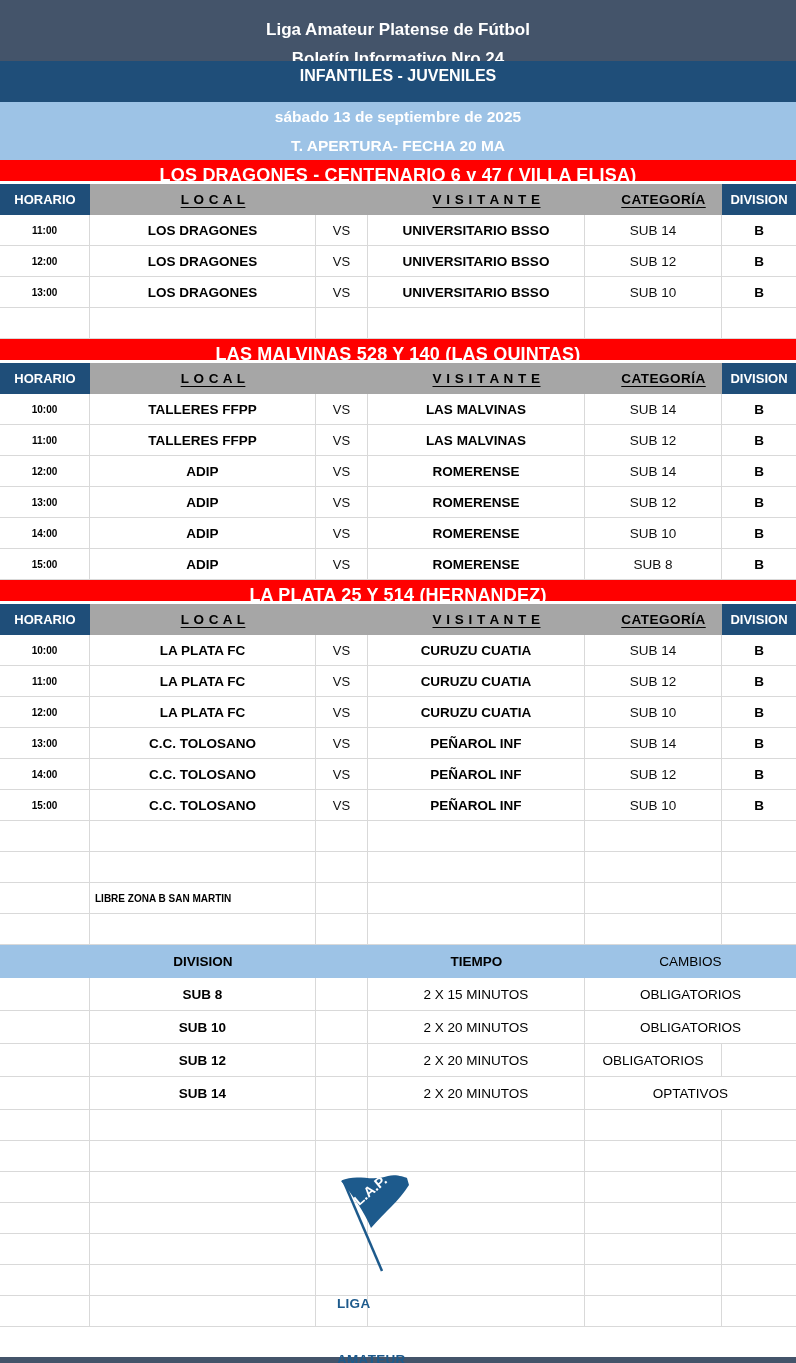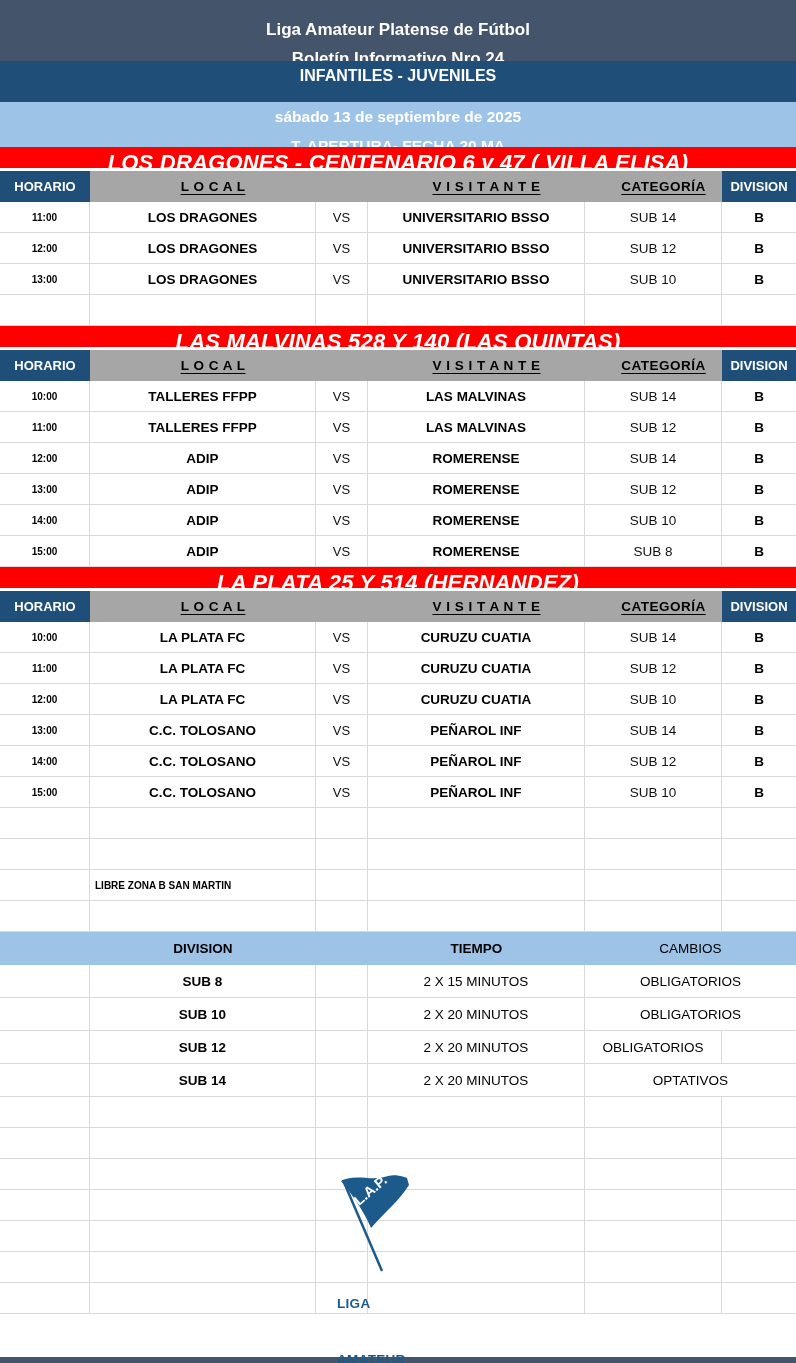--- a/index.html
+++ b/index.html
@@ -11,23 +11,23 @@
   body{font-family:"Liberation Sans", sans-serif;}
   .sheet{
     position:relative;width:796px;height:1363px;background:#fff;
     display:flex;flex-direction:column;overflow:hidden;margin:0 auto;
   }
   .band{width:100%;text-align:center;color:#fff;font-weight:bold;flex:0 0 auto;}
   .band-slate{background:var(--slate);height:61px;padding-top:15px;}
   .band-slate div{font-size:17px;line-height:29px;}
   .band-white{background:#fff;color:#000;height:29px;font-size:15px;line-height:29px;border-bottom:1px solid #e8e8e8;}
   .band-navy{background:var(--navy);height:41px;font-size:16px;line-height:30px;}
-  .band-lblue{background:var(--lblue);height:45px;}
+  .band-lblue{background:var(--lblue);height:58px;}
   .band-lblue div{font-size:15.5px;line-height:29px;}
-  .band-red{background:var(--red);height:21px;font-size:22px;line-height:31px;letter-spacing:.2px;font-style:italic;}
+  .band-red{background:var(--red);height:21px;font-size:18px;line-height:31px;letter-spacing:.2px;}
   .gap{height:3px;background:#fff;flex:0 0 auto;}
   .row{
     display:grid;flex:0 0 auto;
     grid-template-columns:90px 226px 52px 217px 137px 74px;
     height:31px;
   }
   .row .c{
     display:flex;align-items:center;justify-content:center;
     border-right:1px solid var(--grid);border-bottom:1px solid var(--grid);
     overflow:hidden;white-space:nowrap;

